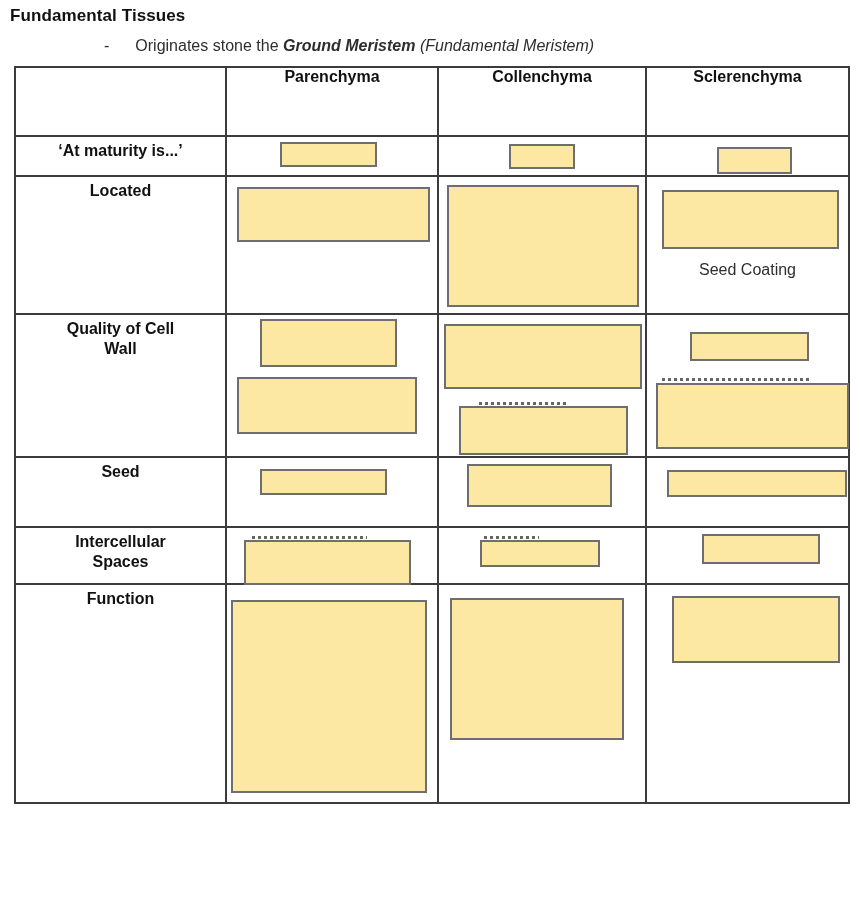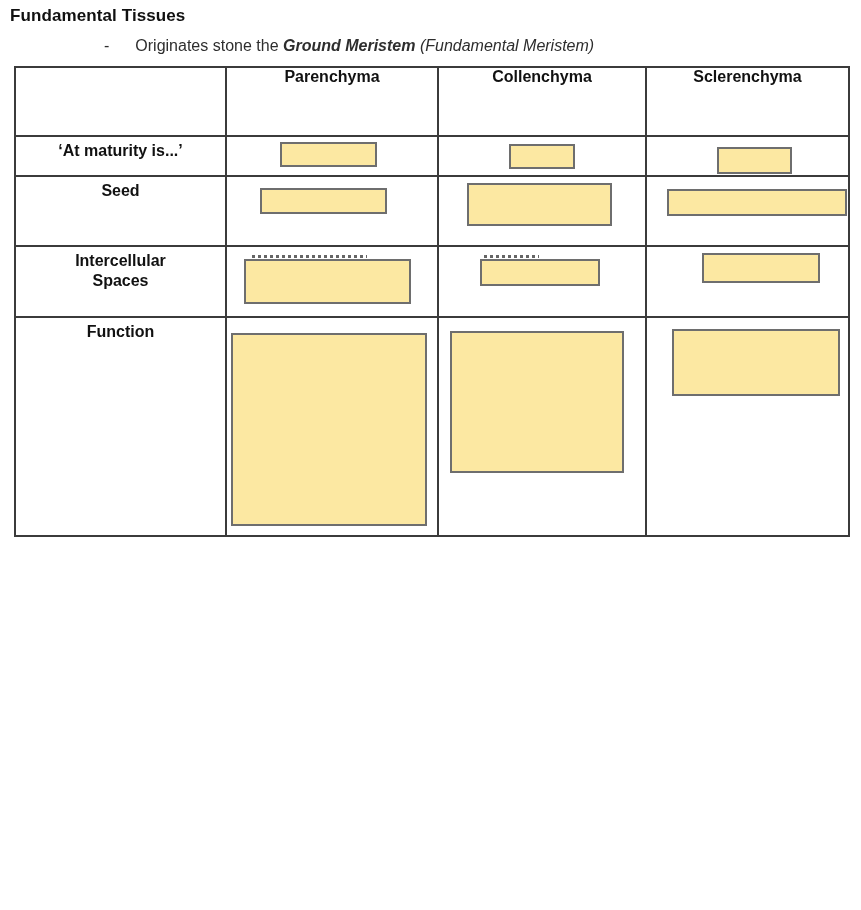--- a/index.html
+++ b/index.html
@@ -118,38 +118,72 @@
         <div class="ybox" style="left:53px;top:5px;width:97px;height:25px"></div>
       </td>
       <td>
         <div class="ybox" style="left:70px;top:7px;width:66px;height:25px"></div>
       </td>
       <td>
         <div class="ybox" style="left:70px;top:10px;width:75px;height:27px"></div>
       </td>
     </tr>
 
-
+    <tr style="height:138px">
+      <td class="rowlabel v-top">
+        <span class="lbl">Located</span>
+      </td>
+      <td>
+        <div class="ybox" style="left:10px;top:10px;width:193px;height:55px"></div>
+      </td>
+      <td>
+        <div class="ybox" style="left:8px;top:8px;width:192px;height:122px"></div>
+      </td>
+      <td>
+        <div class="ybox" style="left:15px;top:13px;width:177px;height:59px"></div>
+        <div class="cell-text" style="top:84px">Seed Coating</div>
+      </td>
+    </tr>
+
+    <tr style="height:143px">
+      <td class="rowlabel v-top">
+        <span class="lbl" style="max-width:160px;margin:0 auto">Quality of Cell Wall</span>
+      </td>
+      <td>
+        <div class="ybox" style="left:33px;top:4px;width:137px;height:48px"></div>
+        <div class="ybox" style="left:10px;top:62px;width:180px;height:57px"></div>
+      </td>
+      <td>
+        <div class="ybox" style="left:5px;top:9px;width:198px;height:65px"></div>
+        <div class="frag" style="left:40px;top:87px;width:90px"></div>
+        <div class="ybox" style="left:20px;top:91px;width:169px;height:49px"></div>
+      </td>
+      <td>
+        <div class="ybox" style="left:43px;top:17px;width:119px;height:29px"></div>
+        <div class="frag" style="left:15px;top:63px;width:150px"></div>
+        <div class="ybox" style="left:9px;top:68px;width:193px;height:66px"></div>
+      </td>
+    </tr>
 
     <tr style="height:70px">
       <td class="rowlabel v-mid">
         <span class="lbl">Seed</span>
       </td>
       <td>
         <div class="ybox" style="left:33px;top:11px;width:127px;height:26px"></div>
       </td>
       <td>
         <div class="ybox" style="left:28px;top:6px;width:145px;height:43px"></div>
       </td>
       <td>
         <div class="ybox" style="left:20px;top:12px;width:180px;height:27px"></div>
       </td>
     </tr>
 
-    <tr style="height:71px">
+    <tr style="height:57px">
       <td class="rowlabel v-mid">
         <span class="lbl" style="max-width:140px;margin:0 auto">Intercellular Spaces</span>
       </td>
       <td>
         <div class="frag" style="left:25px;top:8px;width:115px"></div>
         <div class="ybox" style="left:17px;top:12px;width:167px;height:45px"></div>
       </td>
       <td>
         <div class="frag" style="left:45px;top:8px;width:55px"></div>
         <div class="ybox" style="left:41px;top:12px;width:120px;height:27px"></div>

